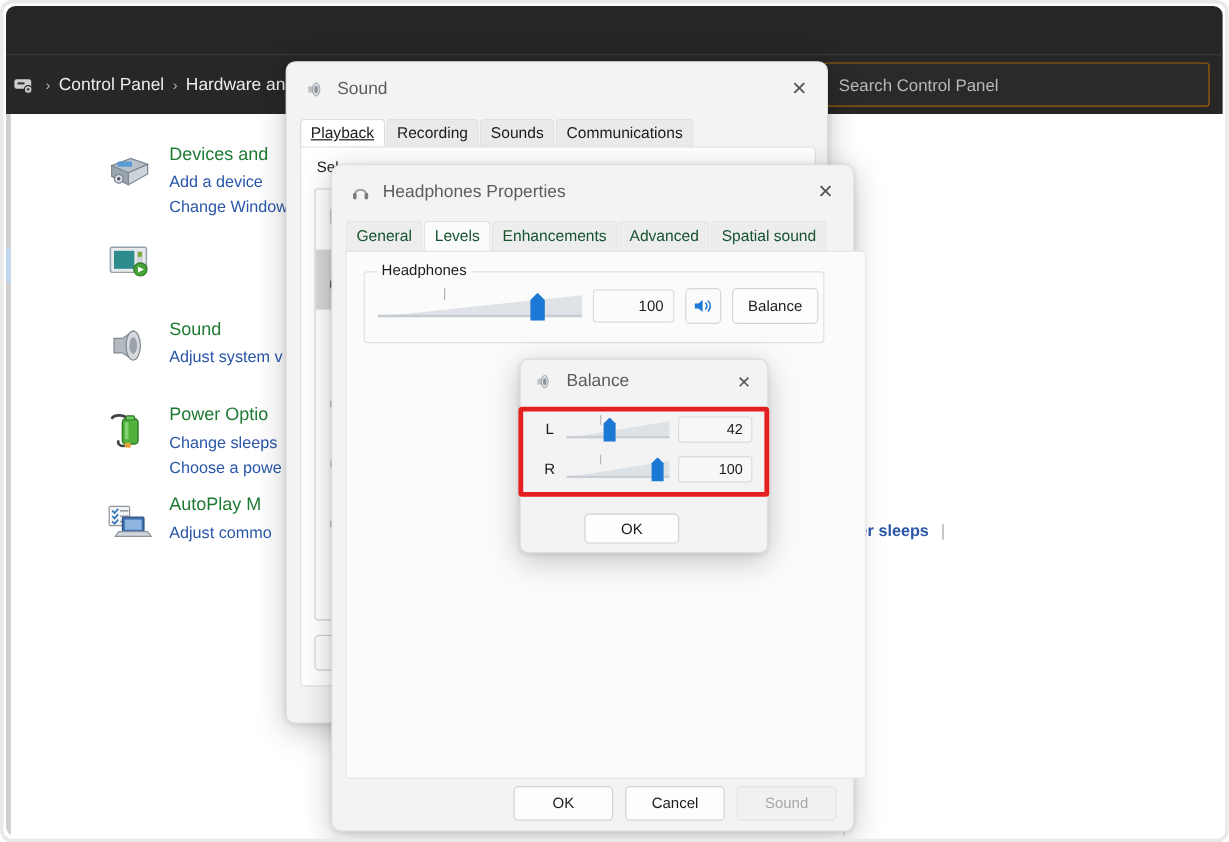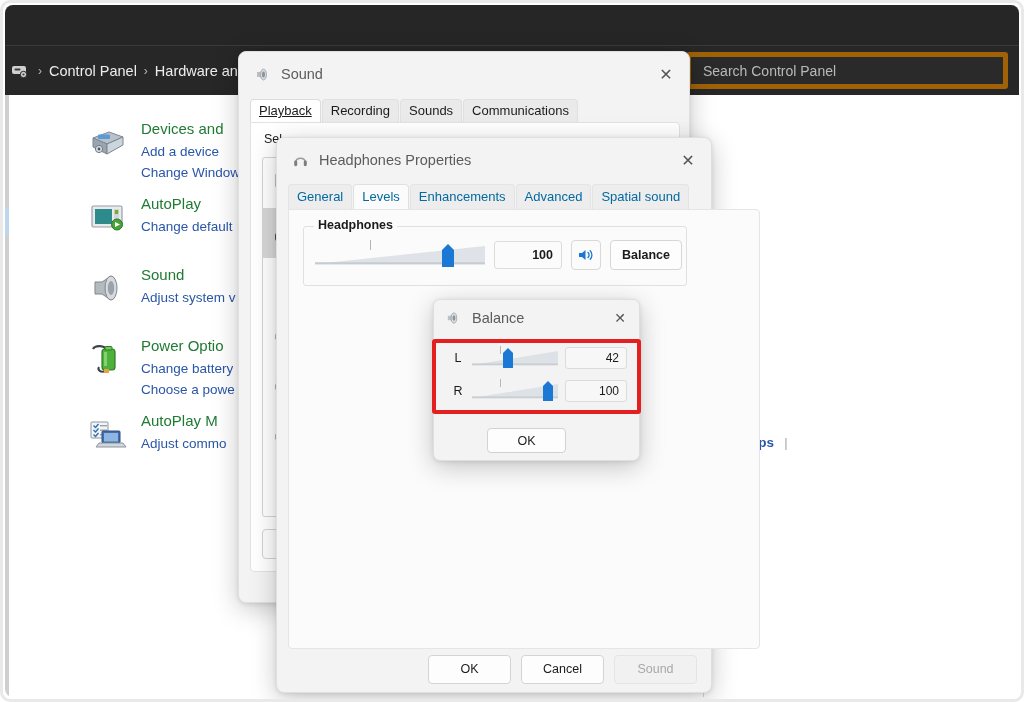--- a/index.html
+++ b/index.html
@@ -68,21 +68,21 @@
     color: #d0d0d0;
   }
   .cp-sep { color: #b6b6b6; font-size: 12px; padding: 0 1px; }
   .cp-crumb { color: #ededed; }
 
   .cp-search {
     position: absolute;
     right: 11px; top: 47px;
     width: 322px; height: 37px;
     background: #2a2a2a;
-    border: 5px solid #a16207;
+    border: 1px solid #a16207;
     border-radius: 3px;
     display: flex;
     align-items: center;
     padding-left: 12px;
     color: #b9b9b9;
     font-size: 14px;
   }
 
   
   .cp-body {
@@ -293,41 +293,40 @@
     position: absolute;
     left: 0; top: 44px;
     width: 436px; height: 27px;
     display: flex;
     align-items: flex-end;
     padding-left: 11px;
     font-size: 13px;
   }
   .hp-tab {
     padding: 4px 8px 5px 8px;
-    color: #0369a1;
+    color: #14532d;
     background: #ededed;
     border: 1px solid #e4e4e4;
     border-bottom: none;
     border-radius: 4px 4px 0 0;
     margin-right: 1px;
     white-space: nowrap;
     margin-top: 29px;
   }
   .hp-tab.active {
     background: #fbfbfb;
     border-color: #e0e0e0;
   }
   .hp-panel {
     position: absolute;
     left: 11px; top: 71px;
-    width: 472px; height: 440px;
+    width: 434px; height: 440px;
     background: #fbfbfb;
     border: 1px solid #e5e5e5;
     border-radius: 0 4px 4px 4px;
-    font-weight: bold;
   }
   .hp-group {
     position: absolute;
     left: 14px; top: 16px;
     width: 384px; height: 60px;
     border: 1px solid #e0e0e0;
     border-radius: 3px;
   }
   .hp-group-label {
     position: absolute;
@@ -542,24 +541,20 @@
           <div class="cp-ico">
             <svg width="44" height="44" viewBox="0 0 44 44">
               <rect x="7" y="11" width="30" height="21" rx="1.5" fill="#e8eaec" stroke="#96a0a8" stroke-width="1.2"></rect>
               <rect x="10" y="14" width="17" height="15" fill="#2e8b8b"></rect>
               <rect x="29" y="14" width="5" height="15" fill="#cfd5da"></rect>
               <rect x="29.8" y="15" width="3.4" height="4" fill="#7da832"></rect>
               <circle cx="32" cy="29.5" r="5.5" fill="#47a23a" stroke="#2f7a26" stroke-width="1"></circle>
               <path d="M30 27 L35 29.5 L30 32 Z" fill="#ffffff"></path>
             </svg>
           </div>
-          <div class="cp-texts">
-            <div class="cp-title">AutoPlay</div>
-            <div class="cp-link">Change default</div>
-          </div>
         </div>
 
         <div class="cp-item">
           <div class="cp-ico">
             <svg width="44" height="44" viewBox="0 0 44 44">
               <path d="M10 16 L17 16 L26 10 L26 34 L17 28 L10 28 Z" fill="#b3bac0" stroke="#80878d" stroke-width="1"></path>
               <ellipse cx="26" cy="22" rx="6" ry="12" fill="#d6dade" stroke="#80878d" stroke-width="1"></ellipse>
               <ellipse cx="26" cy="22" rx="3.2" ry="7" fill="#9ba2a8"></ellipse>
             </svg>
           </div>
@@ -575,21 +570,21 @@
               <path d="M8 12 C10 8, 20 8, 21 13" fill="none" stroke="#3c4248" stroke-width="2.2"></path>
               <rect x="17" y="12" width="13" height="21" rx="3" fill="#4fb03c" stroke="#2e7a25" stroke-width="1.2"></rect>
               <rect x="20" y="9.5" width="7" height="3.5" rx="1" fill="#6fc95c" stroke="#2e7a25" stroke-width="1"></rect>
               <rect x="19" y="15" width="3" height="14" fill="#8fdb7e" opacity="0.8"></rect>
               <path d="M14 30 C12 33, 16 36, 20 34" fill="none" stroke="#3c4248" stroke-width="2"></path>
               <rect x="19" y="32" width="5" height="4" fill="#e8a33d"></rect>
             </svg>
           </div>
           <div class="cp-texts">
             <div class="cp-title">Power Optio</div>
-            <div class="cp-link">Change battery</div>
+            <div class="cp-link">Change sleeps</div>
             <div class="cp-link">Choose a powe</div>
           </div>
         </div>
 
         <div class="cp-item">
           <div class="cp-ico">
             <svg width="44" height="44" viewBox="0 0 44 44">
               <rect x="6" y="10" width="17" height="16" rx="1" fill="#f2f4f6" stroke="#8d959c" stroke-width="1"></rect>
               <path d="M8.5 13.5 l2 2 l3 -3.5" stroke="#2f6fb5" stroke-width="1.4" fill="none"></path>
               <path d="M8.5 18 l2 2 l3 -3.5" stroke="#2f6fb5" stroke-width="1.4" fill="none"></path>

